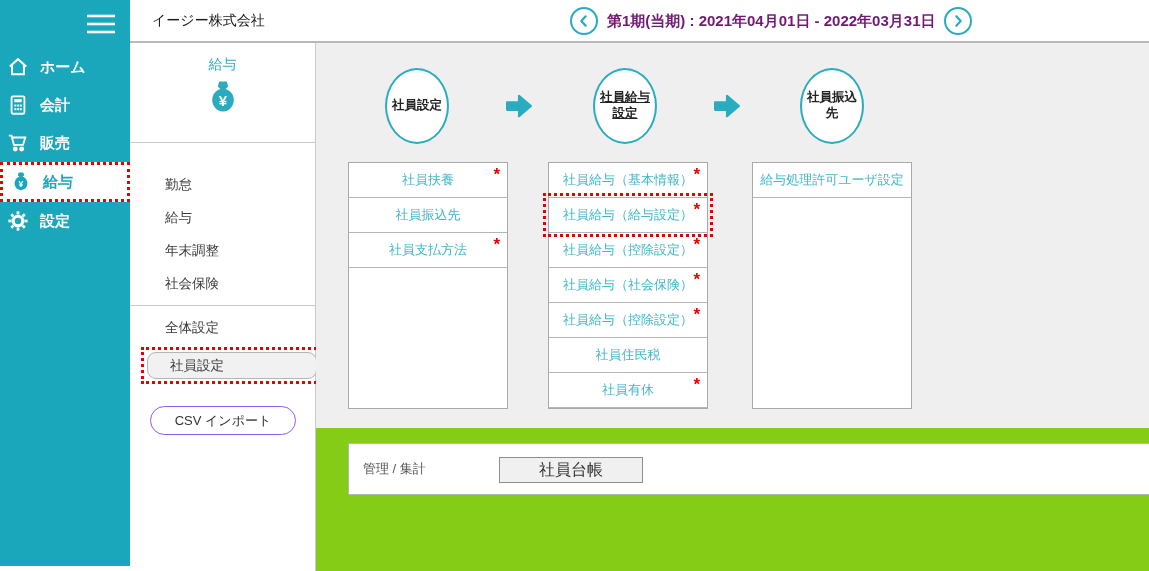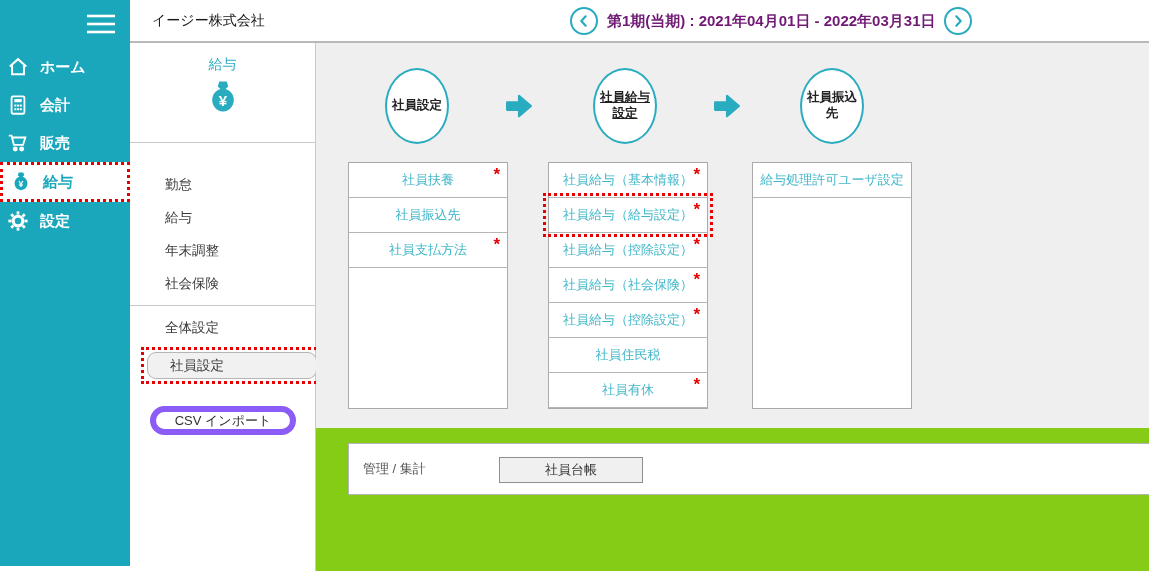--- a/index.html
+++ b/index.html
@@ -32,21 +32,21 @@
   .module-title { font-size:14px; color:#2AACC0; display:block; }
   .module-header .micon { margin-top:5px; display:inline-block; width:36px; height:38px; }
   .module-menu { list-style:none; margin-top:25px; }
   .module-menu li, .settings-item { height:33px; line-height:33px; padding-left:35px; font-size:13.5px;
                                     color:#3a3a3a; cursor:pointer; }
   .sidebar-divider { border:none; border-top:1px solid #c9c9c9; margin:5px 0; }
   .settings-group { margin-top:5px; }
   .highlight-wrap { margin:3px 0 0 11px; width:182px; border:3px dotted #E60000; padding:2px 3px; }
   .settings-pill { height:27px; line-height:25px; text-align:left; padding-left:22px; font-size:13.5px; color:#3a3a3a;
                    background:#f1f1f1; border:1px solid #b5b5b5; border-radius:9px; cursor:pointer; }
-  .csv-pill { display:block; margin:22px 0 0 20px; width:146px; height:29px; border:6px solid #8b5cf6;
+  .csv-pill { display:block; margin:22px 0 0 20px; width:146px; height:29px; border:1px solid #8b5cf6;
               border-radius:15px; background:#fff; font-size:13px; color:#333; cursor:pointer;
               font-family:"Liberation Sans", sans-serif; }
 
   
   .main-area { position:absolute; left:316px; top:43px; width:833px; height:528px; background:#EFEFEF; }
   .flow-circle { position:absolute; top:25px; width:64px; height:76px; border:2px solid #2AACC0; border-radius:50%;
                  background:#fff; display:flex; flex-direction:column; align-items:center; justify-content:center;
                  font-size:12.5px; font-weight:bold; color:#222; line-height:1.25; text-align:center; }
   .flow-circle.c1 { left:69px; }
   .flow-circle.c2 { left:277px;text-decoration:underline; }
@@ -63,21 +63,21 @@
          justify-content:center; font-size:13px; color:#41B7C9; cursor:pointer; background:#fff; }
   .req { position:absolute; right:7px; top:2px; color:#E60000; font-size:17px; font-weight:bold; }
   .row .hl-outline { position:absolute; left:-6px; right:-6px; top:-5px; bottom:-5px;
                      border:3px dotted #E60000; pointer-events:none; z-index:2; }
 
   .bottom-panel { position:absolute; left:0; right:0; top:385px; bottom:0; background:#84cc16; }
   .bottom-bar { position:absolute; left:32px; right:0; top:15px; height:52px; background:#fff;
                 border:1px solid #b5b5b5; border-right:none; display:flex; align-items:center; }
   .section-label { margin-left:14px; font-size:13px; color:#555; }
   .ledger-btn { position:absolute; left:150px; top:13px; width:144px; height:26px; background:#f0f0f0;
-                border:1px solid #8f8f8f; font-size:13px; color:#333; cursor:pointer;
+                border:1px solid #8f8f8f; font-size:16px; color:#333; cursor:pointer;
                 font-family:"Liberation Sans", sans-serif; }
   svg { display:block; }
 </style>
 </head>
 <body>
 
 <div class="app">
 
   <aside class="teal-sidebar">
     <div class="hamburger">

